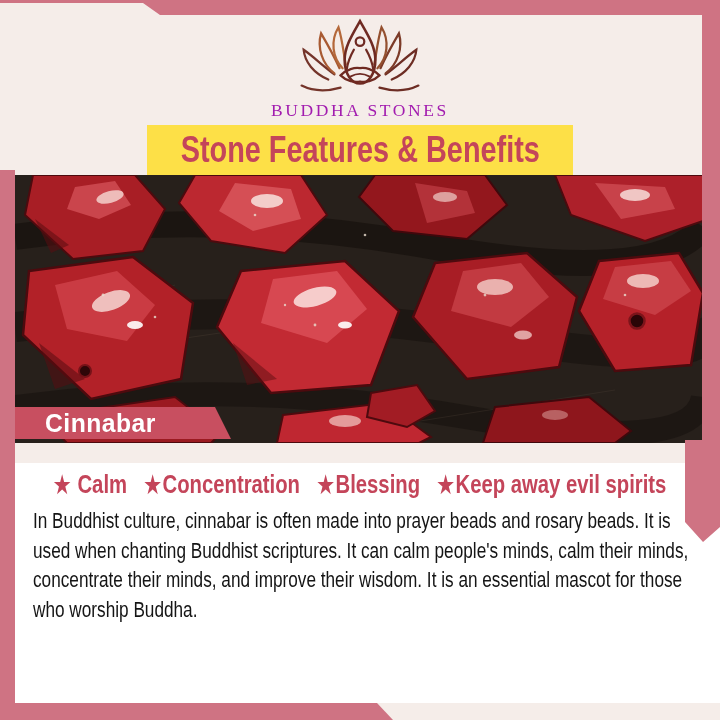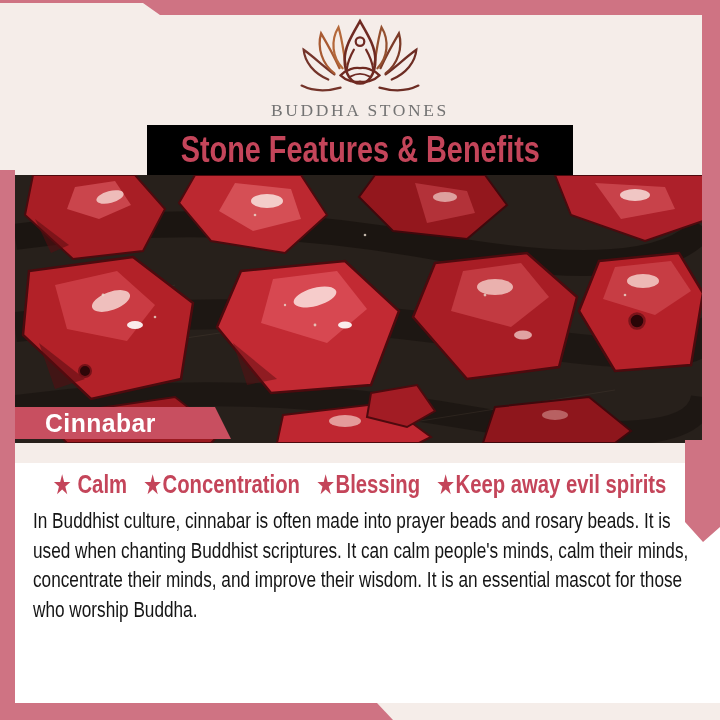--- a/index.html
+++ b/index.html
@@ -13,24 +13,24 @@
   .frame-left{left:0;top:170px;width:15px;height:550px;background:#cf7383;z-index:5;}
 
   
   .white-panel{left:15px;top:463px;width:705px;height:240px;background:#ffffff;z-index:2;}
 
   
   .logo-block{left:0;top:14px;width:720px;height:112px;z-index:6;text-align:center;}
   .lotus{margin:4px auto 0 auto;}
   .brand-name{position:absolute;left:0;top:86px;width:720px;text-align:center;
      font-family:"Liberation Serif",serif;font-size:17.5px;letter-spacing:2.6px;
-     color:#737373;font-weight:500;}
-
-  
-  .title-banner{left:147px;top:125px;width:426px;height:50px;background:#000000;
+     color:#a21caf;font-weight:500;}
+
+  
+  .title-banner{left:147px;top:125px;width:426px;height:50px;background:#fde047;
      z-index:6;display:flex;align-items:center;justify-content:center;}
   .title-text{display:inline-block;white-space:nowrap;font-weight:bold;font-size:37px;
      color:#c4455a;transform:scaleX(.78);transform-origin:center;letter-spacing:0;}
 
   
   .photo{left:15px;top:175px;width:688px;height:268px;z-index:4;background:#27201b;}
 
   
   .stone-badge{left:15px;top:407px;width:216px;height:32px;background:#c84f60;z-index:7;
      clip-path:polygon(0 0,calc(100% - 16px) 0,100% 100%,0 100%);

